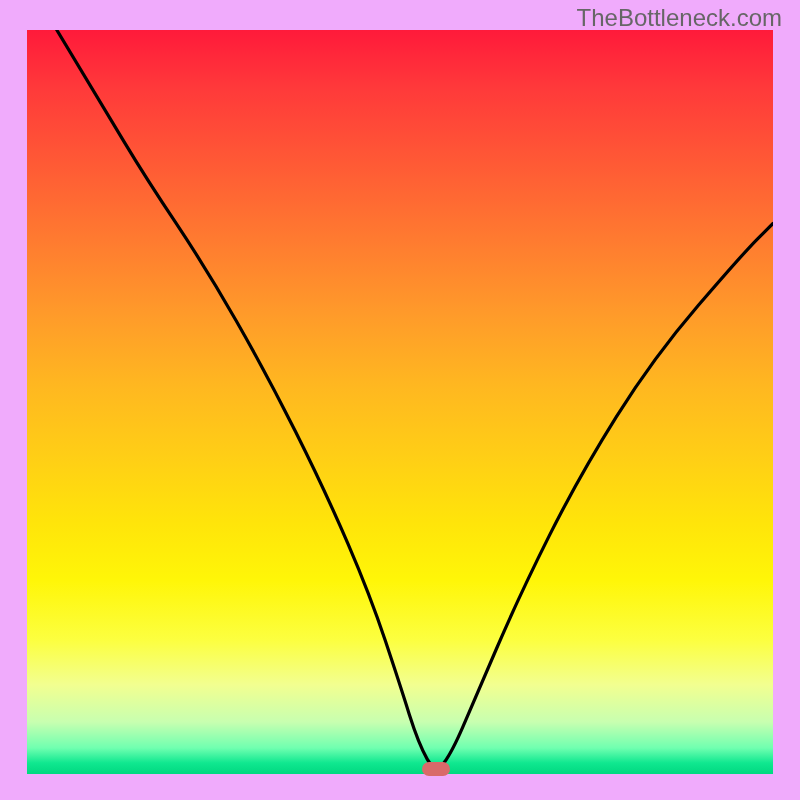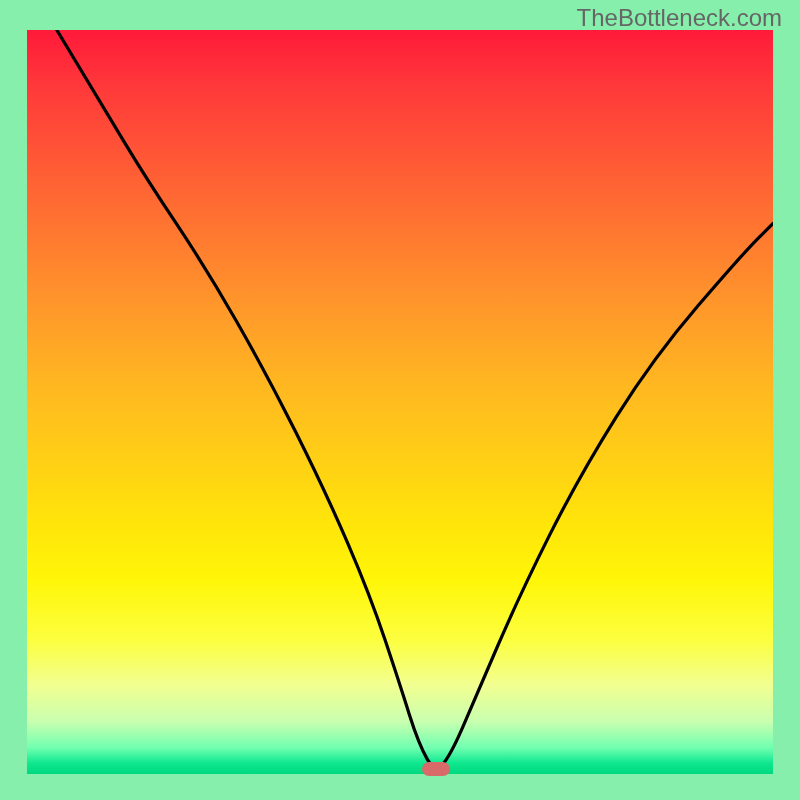--- a/index.html
+++ b/index.html
@@ -8,21 +8,21 @@
     width: 800px;
     height: 800px;
     background: #000;
     overflow: hidden;
     font-family: Arial, Helvetica, sans-serif;
   }
   .frame {
     position: relative;
     width: 800px;
     height: 800px;
-    background: #86efac;
+    background: #f0abfc;
   }
   .watermark {
     position: absolute;
     top: 4px;
     right: 18px;
     color: #666;
     font-size: 24px;
     font-weight: 500;
     letter-spacing: 0px;
     user-select: none;

